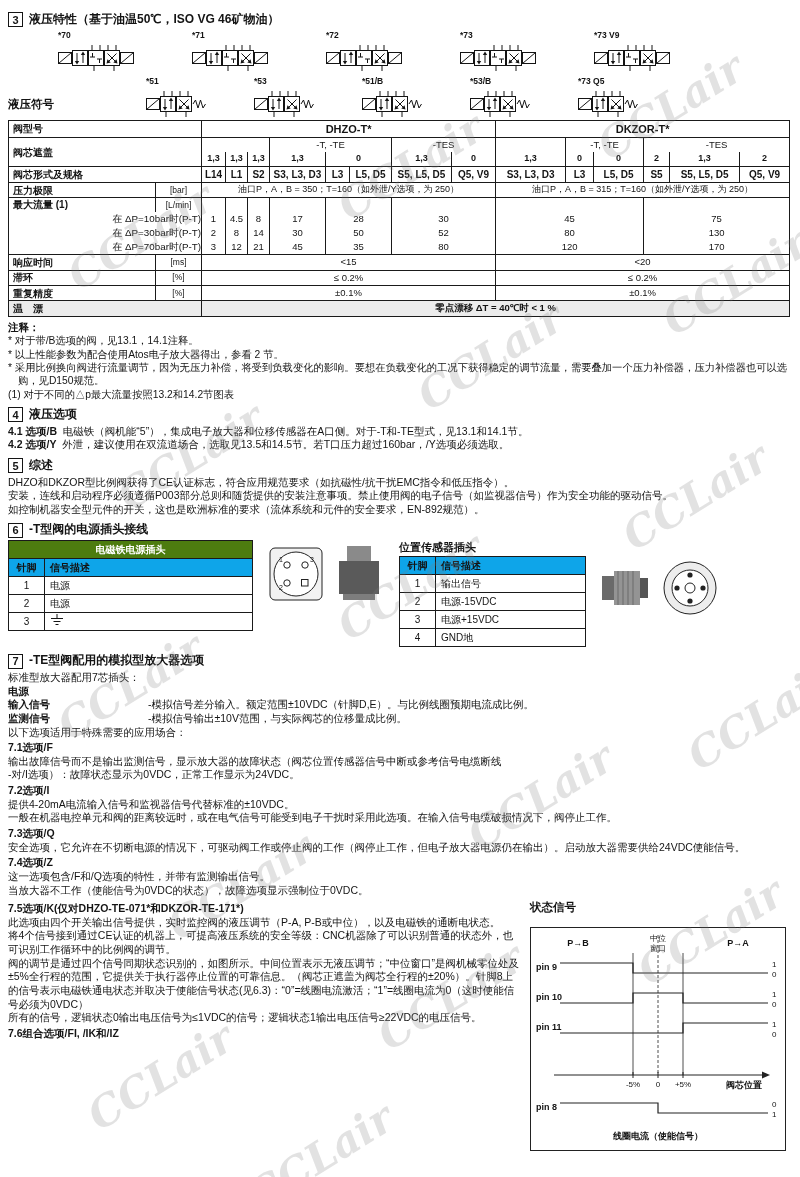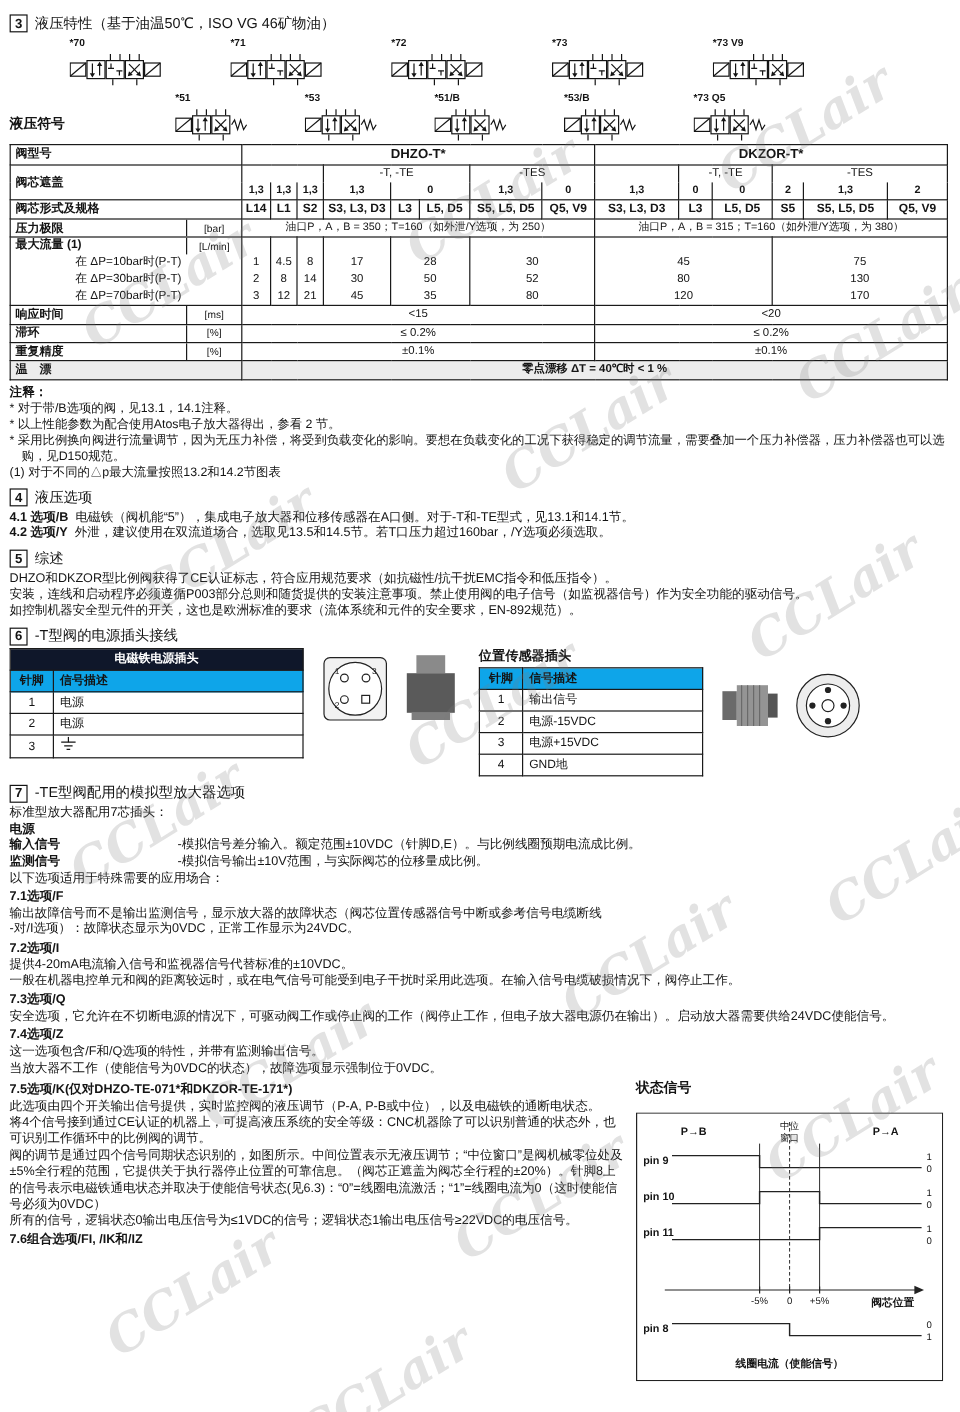--- a/index.html
+++ b/index.html
@@ -5,33 +5,33 @@
   *{margin:0;padding:0;box-sizing:border-box}
   html,body{background:#fff}
   body{width:800px;height:1177px;position:relative;overflow:hidden;
        color:#141414;font-family:"Liberation Sans",sans-serif;font-size:10.5px;line-height:1.3}
   .page{position:absolute;inset:0;padding:6px 8px 0 8px}
   .bold{font-weight:bold}
   
   .sec-h{display:flex;align-items:center;gap:6px;margin-top:6px;margin-bottom:2px}
   .numbox{display:inline-flex;align-items:center;justify-content:center;min-width:15px;height:15px;
           border:1.6px solid #141414;font-weight:bold;font-size:11px;padding:0 1px}
-  .sec-title{font-weight:normal;font-size:12px}
+  .sec-title{font-weight:bold;font-size:12px}
   
   .symbols{margin-top:2px}
   .symrow{display:flex;align-items:flex-end}
   .r1{padding-left:50px;gap:56px;margin-bottom:4px}
   .r2{gap:46px}
   .symcap{width:92px;font-size:11.5px;font-weight:bold;padding-bottom:6px}
   .sym{display:flex;flex-direction:column}
   .symlab{font-size:8.5px;font-weight:bold;margin-bottom:1px}
   
   table.spec{border-collapse:collapse;table-layout:fixed;width:781px;margin-top:2px}
   .spec td{border:1px solid #1a1a1a;font-size:9.5px;text-align:center;vertical-align:middle;padding:1px 2px;height:15px;overflow:hidden}
-  .spec td.lbl{text-align:center;padding:0;font-size:10px}
+  .spec td.lbl{text-align:right;padding:0;font-size:10px}
   .lf{display:flex;justify-content:space-between;align-items:stretch;height:100%}
   .lf .nm{display:flex;align-items:center;padding-left:4px}
   .unit{border-left:1px solid #1a1a1a;display:flex;align-items:center;justify-content:center;
         min-width:46px;font-size:8.5px;padding:0 3px}
   .tt{font-size:7.5px;height:9px;border-bottom:none !important;padding:0 1px}
   tr.cov td{border-top:none;font-weight:bold;font-size:9px;height:13px}
   tr.spools td{font-size:10px;font-weight:bold;height:13px;padding:1px 0}
   .stack{padding:0 !important}
   .stack div,.fr,.fhead{height:14px;line-height:14px}
   .fr{padding-left:4px;font-size:9.8px}
@@ -40,21 +40,21 @@
   tr.drift td{background:#ececec;font-weight:bold}
   
   .notes{margin-top:4px}
   .notes .ni{padding-left:10px;text-indent:-10px;font-size:10.3px}
   
   .s4item,.s5p{font-size:10.5px}
   
   .sec6body{display:flex;align-items:flex-start;gap:14px;margin-top:2px}
   table.plug{border-collapse:collapse}
   .plug td{border:1px solid #1a1a1a;height:18px;padding:1px 5px;font-size:10px;vertical-align:middle}
-  .plughead{background:#0f172a;color:#fff;font-weight:bold;text-align:center}
+  .plughead{background:#4d7c0f;color:#fff;font-weight:bold;text-align:center}
   .hd2{background:#0ea5e9;font-weight:bold}
   .pc{width:36px;text-align:center}
   .dc1{width:208px}
   .dc2{width:150px}
   .s6t2{margin-bottom:2px;font-size:11px}
   .s6r2{display:flex;gap:12px;align-items:flex-start}
   
   .specrow{display:grid;grid-template-columns:140px 1fr}
   .opt{margin-top:2px}
   .optbody{white-space:pre-line}
@@ -283,21 +283,21 @@
       <td>Q5, V9</td>
     </tr>
     <tr>
       <td class="lbl">
             <div class="lf">
               <span class="nm bold">压力极限</span>
               <span class="unit">[bar]</span>
             </div>
           </td>
       <td colspan="8" style="font-size:9px">油口P，A，B = 350；T=160（如外泄/Y选项，为 250）</td>
-      <td colspan="6" style="font-size:9px">油口P，A，B = 315；T=160（如外泄/Y选项，为 380）</td>
+      <td colspan="6" style="font-size:9px">油口P，A，B = 315；T=160（如外泄/Y选项，为 250）</td>
     </tr>
     <tr>
       <td class="lbl">
         <div class="fhead">
               <span class="nm2">最大流量 (1)</span>
               <span class="unit">[L/min]</span>
             </div>
         <div class="fr">在 ΔP=10bar时(P-T)</div>
         <div class="fr">在 ΔP=30bar时(P-T)</div>
         <div class="fr">在 ΔP=70bar时(P-T)</div>

